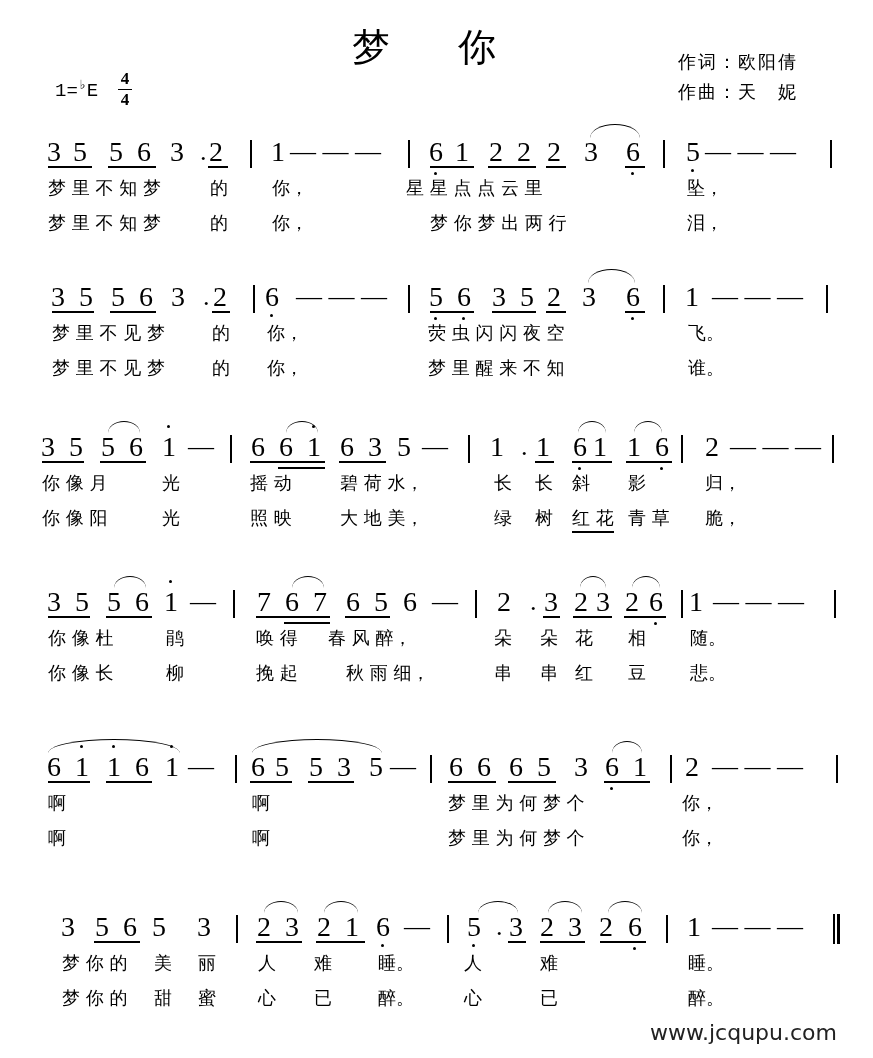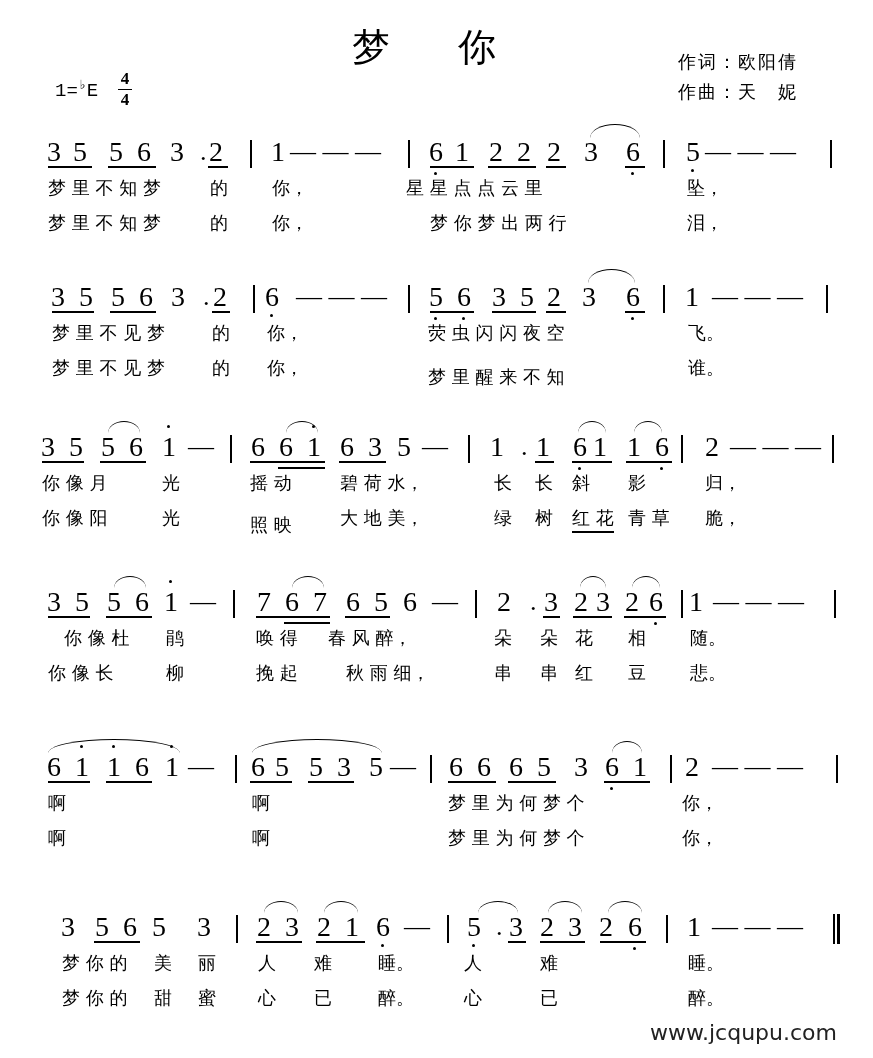--- a/index.html
+++ b/index.html
@@ -114,21 +114,21 @@
       <div class="uline" style="left: 625px; width: 20px; top: 36px;"></div>
       <div class="slur" style="left: 588px; width: 47px; top: -6px; height: 14px;"></div>
       <div class="lyr" style="left: 52px; top: 48px;">梦 里 不 见 梦</div>
       <div class="lyr" style="left: 212px; top: 48px;">的</div>
       <div class="lyr" style="left: 267px; top: 48px;">你，</div>
       <div class="lyr" style="left: 428px; top: 48px;">荧 虫 闪 闪 夜 空</div>
       <div class="lyr" style="left: 688px; top: 48px;">飞。</div>
       <div class="lyr" style="left: 52px; top: 83px;">梦 里 不 见 梦</div>
       <div class="lyr" style="left: 212px; top: 83px;">的</div>
       <div class="lyr" style="left: 267px; top: 83px;">你，</div>
-      <div class="lyr" style="left: 428px; top: 92px;">梦 里 醒 来 不 知</div>
+      <div class="lyr" style="left: 428px; top: 83px;">梦 里 醒 来 不 知</div>
       <div class="lyr" style="left: 688px; top: 83px;">谁。</div>
     </div>
     <div class="row" style="top: 425px;">
       <div class="note" style="left: 39px; top: 8px;">3</div>
       <div class="note" style="left: 67px; top: 8px;">5</div>
       <div class="note" style="left: 99px; top: 8px;">5</div>
       <div class="note" style="left: 127px; top: 8px;">6</div>
       <div class="note" style="left: 160px; top: 8px;">1<div class="hi"></div></div>
       <div class="note" style="left: 249px; top: 8px;">6</div>
       <div class="note" style="left: 277px; top: 8px;">6</div>
@@ -167,21 +167,21 @@
       <div class="lyr" style="left: 162px; top: 48px;">光</div>
       <div class="lyr" style="left: 250px; top: 48px;">摇 动</div>
       <div class="lyr" style="left: 340px; top: 48px;">碧 荷 水，</div>
       <div class="lyr" style="left: 494px; top: 48px;">长</div>
       <div class="lyr" style="left: 535px; top: 48px;">长</div>
       <div class="lyr" style="left: 572px; top: 48px;">斜</div>
       <div class="lyr" style="left: 628px; top: 48px;">影</div>
       <div class="lyr" style="left: 705px; top: 48px;">归，</div>
       <div class="lyr" style="left: 42px; top: 83px;">你 像 阳</div>
       <div class="lyr" style="left: 162px; top: 83px;">光</div>
-      <div class="lyr" style="left: 250px; top: 90px;">照 映</div>
+      <div class="lyr" style="left: 250px; top: 83px;">照 映</div>
       <div class="lyr" style="left: 340px; top: 83px;">大 地 美，</div>
       <div class="lyr" style="left: 494px; top: 83px;">绿</div>
       <div class="lyr" style="left: 535px; top: 83px;">树</div>
       <div class="lyr" style="left: 572px; top: 83px;">红 花</div>
       <div class="lyr" style="left: 628px; top: 83px;">青 草</div>
       <div class="lyr" style="left: 705px; top: 83px;">脆，</div>
       <div class="lyr-u" style="left: 572px; width: 42px; top: 106px;"></div>
     </div>
     <div class="row" style="top: 580px;">
       <div class="note" style="left: 45px; top: 8px;">3</div>
@@ -215,21 +215,21 @@
       <div class="uline" style="left: 256px; width: 74px; top: 36px;"></div>
       <div class="uline" style="left: 284px; width: 46px; top: 42px;"></div>
       <div class="uline" style="left: 345px; width: 45px; top: 36px;"></div>
       <div class="uline" style="left: 543px; width: 17px; top: 36px;"></div>
       <div class="uline" style="left: 573px; width: 39px; top: 36px;"></div>
       <div class="uline" style="left: 624px; width: 42px; top: 36px;"></div>
       <div class="slur" style="left: 114px; width: 32px; top: -4px; height: 12px;"></div>
       <div class="slur" style="left: 292px; width: 32px; top: -4px; height: 12px;"></div>
       <div class="slur" style="left: 580px; width: 26px; top: -4px; height: 12px;"></div>
       <div class="slur" style="left: 632px; width: 28px; top: -4px; height: 12px;"></div>
-      <div class="lyr" style="left: 64px; top: 48px;">你 像 杜</div>
+      <div class="lyr" style="left: 48px; top: 48px;">你 像 杜</div>
       <div class="lyr" style="left: 166px; top: 48px;">鹃</div>
       <div class="lyr" style="left: 256px; top: 48px;">唤 得</div>
       <div class="lyr" style="left: 328px; top: 48px;">春 风 醉，</div>
       <div class="lyr" style="left: 494px; top: 48px;">朵</div>
       <div class="lyr" style="left: 540px; top: 48px;">朵</div>
       <div class="lyr" style="left: 575px; top: 48px;">花</div>
       <div class="lyr" style="left: 628px; top: 48px;">相</div>
       <div class="lyr" style="left: 690px; top: 48px;">随。</div>
       <div class="lyr" style="left: 48px; top: 83px;">你 像 长</div>
       <div class="lyr" style="left: 166px; top: 83px;">柳</div>

